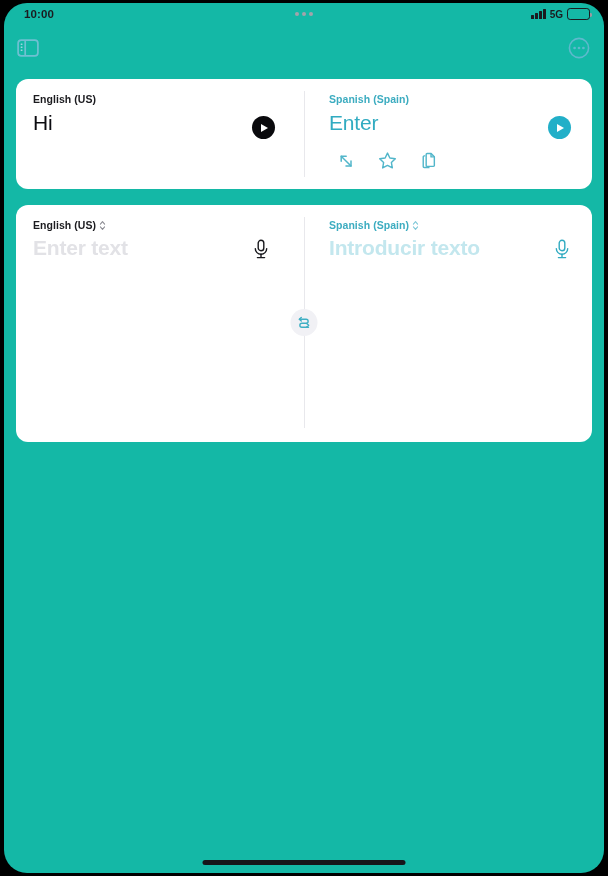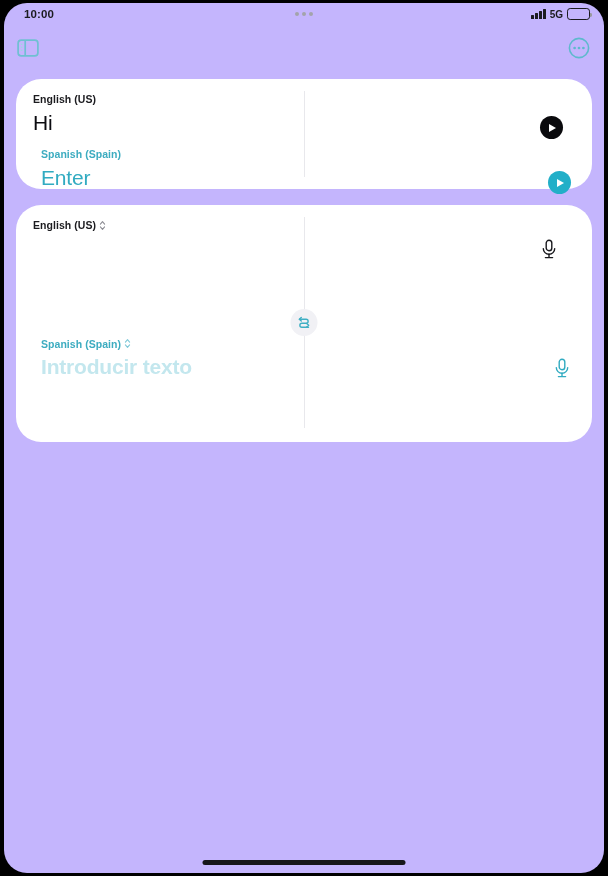--- a/index.html
+++ b/index.html
@@ -25,21 +25,21 @@
     border-radius: 26px;
     overflow: hidden;
   }
 
   .screen {
     position: absolute;
     left: 4px;
     top: 3px;
     right: 4px;
     bottom: 3px;
-    background: #c4b5fd;
+    background: #14b8a6;
     border-radius: 23px;
     overflow: hidden;
   }
 
   
   .status-bar {
     position: relative;
     height: 22px;
     display: flex;
     align-items: center;
@@ -146,24 +146,23 @@
 
   .more-btn { margin-left: auto; }
 
   
   .content {
     padding: 0 12px;
   }
 
   .card {
     background: #fff;
-    border-radius: 25px;
+    border-radius: 12px;
     position: relative;
     display: flex;
-    flex-direction: column;
   }
 
   .card-result {
     height: 110px;
     margin-top: 8px;
   }
 
   .card-input {
     height: 237px;
     margin-top: 16px;
@@ -409,20 +408,21 @@
         <div class="pane pane-left">
           <div class="lang-label">
             <span>English (US)</span>
             <span class="chev">
               <svg width="7" height="11" viewBox="0 0 7 11" fill="none" stroke="#8d8d94" stroke-width="1.1" stroke-linecap="round" stroke-linejoin="round">
                 <polyline points="1.4,4.1 3.5,1.7 5.6,4.1"></polyline>
                 <polyline points="1.4,6.9 3.5,9.3 5.6,6.9"></polyline>
               </svg>
             </span>
           </div>
+          <div class="placeholder">Enter text</div>
           <button class="mic-btn mic-left" aria-label="Dictate">
             <svg width="16" height="21" viewBox="0 0 16 21" fill="none" stroke="#18181c" stroke-width="1.4" stroke-linecap="round" stroke-linejoin="round">
               <rect x="5.2" y="1.3" width="5.6" height="10.4" rx="2.8"></rect>
               <path d="M2.3 9.6 a5.7 5.7 0 0 0 11.4 0"></path>
               <line x1="8" y1="15.3" x2="8" y2="18.2"></line>
               <line x1="4.4" y1="18.6" x2="11.6" y2="18.6"></line>
             </svg>
           </button>
         </div>
 

